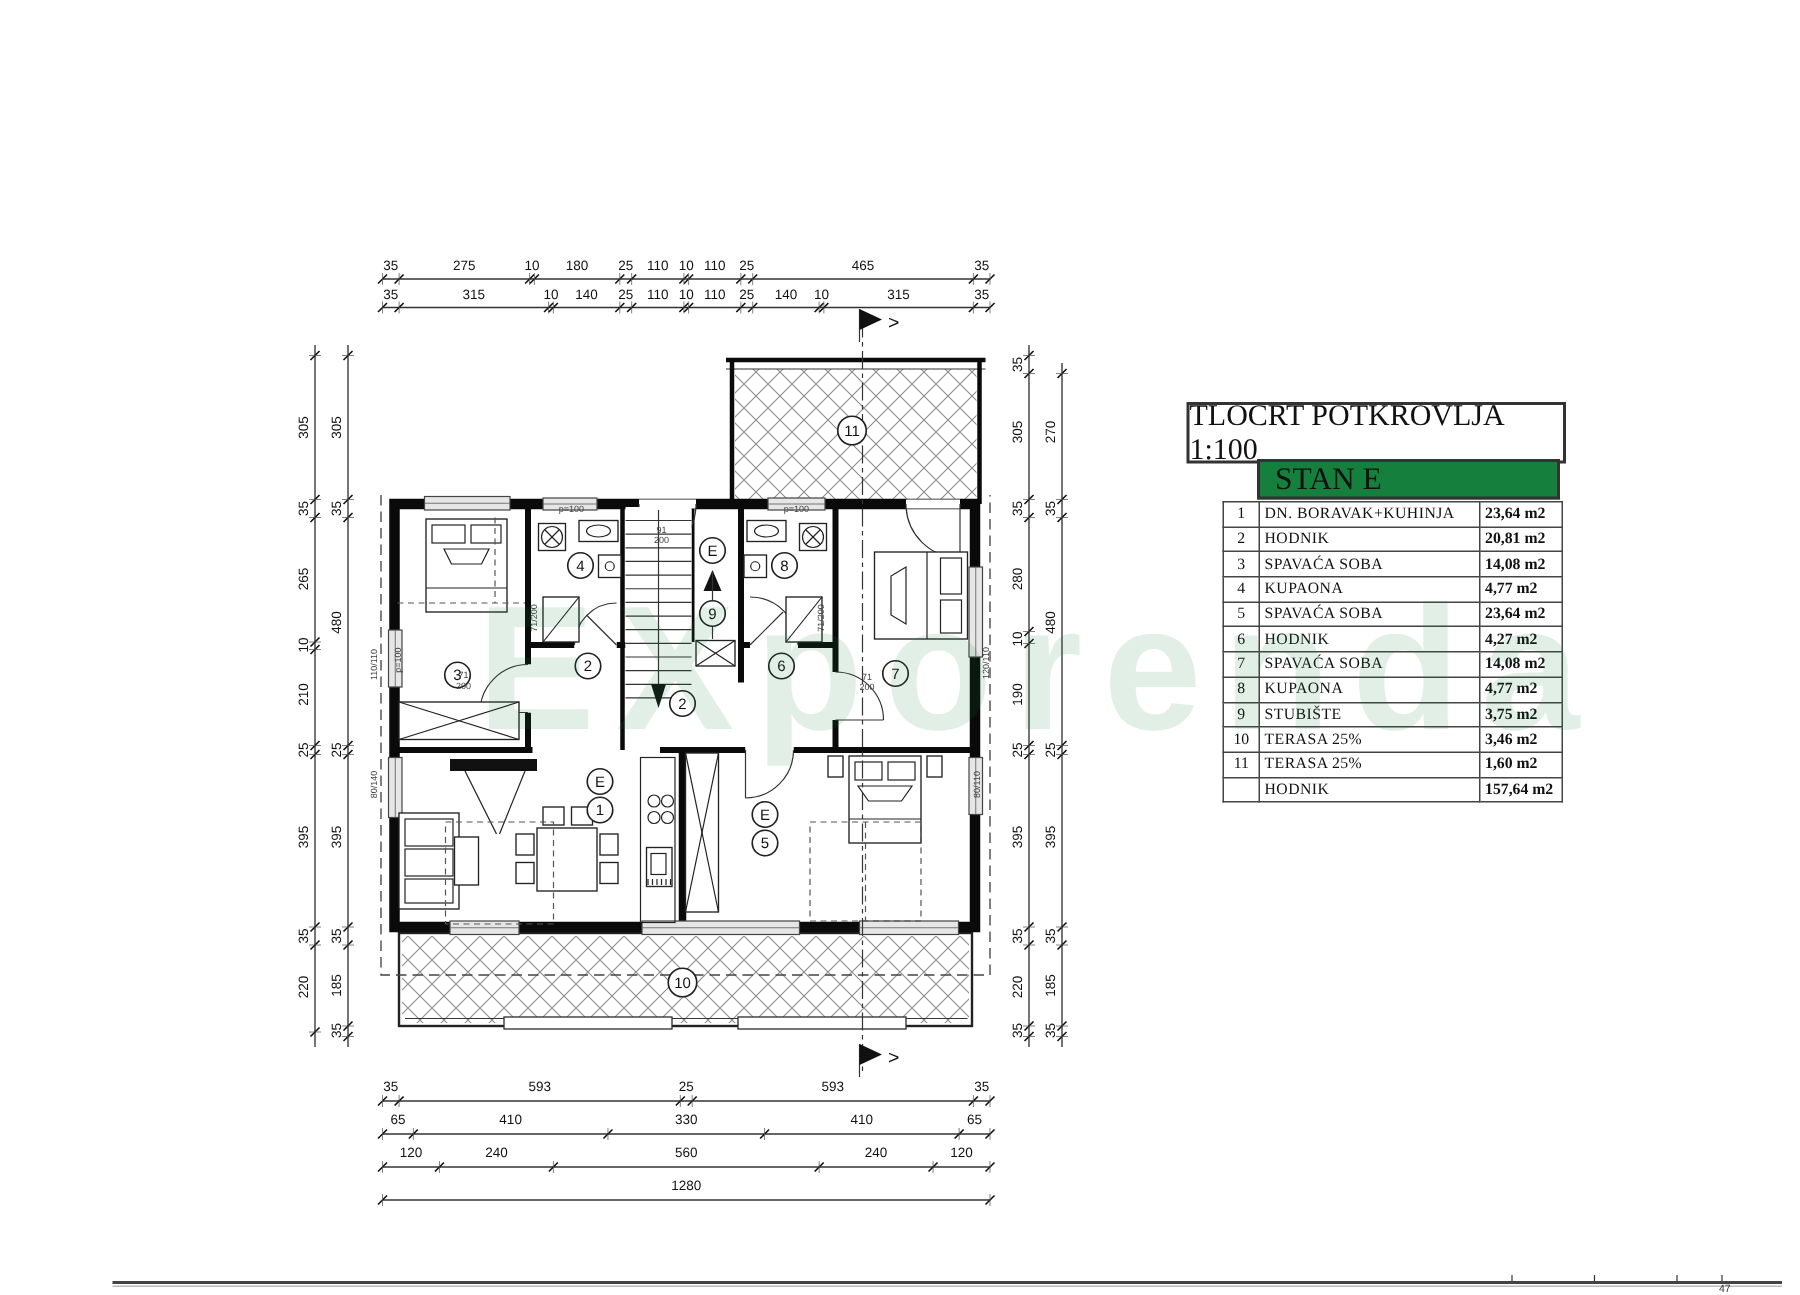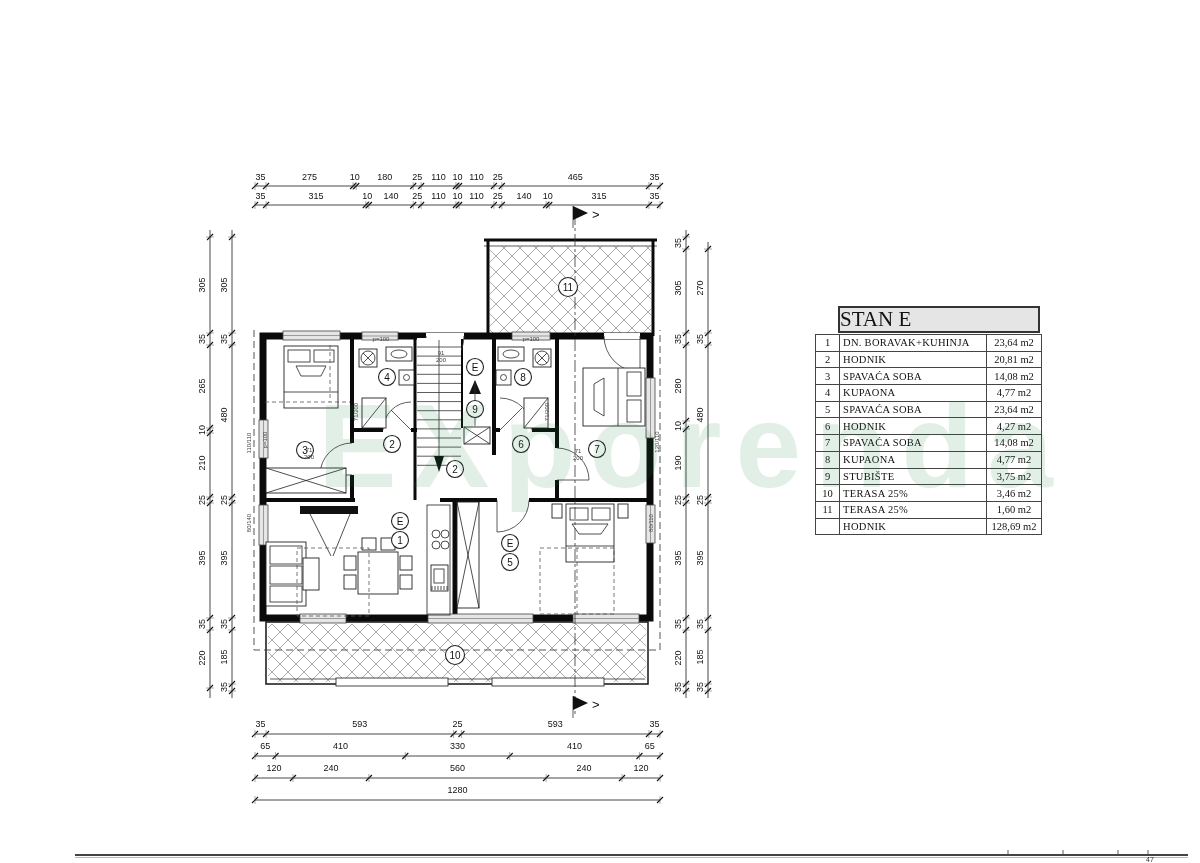--- a/index.html
+++ b/index.html
@@ -8,28 +8,28 @@
   .plan-svg{position:absolute;left:0;top:0;}
   
   .watermark{position:absolute;left:318px;top:378px;font-family:"Liberation Sans",sans-serif;
              font-weight:700;font-size:118px;letter-spacing:14px;color:#15803d;opacity:.12;
              pointer-events:none;white-space:nowrap;z-index:3;}
   
   .tb-title{position:absolute;left:791px;top:268px;width:249px;height:37px;border:2px solid #333;
             display:flex;align-items:center;justify-content:center;
             font-family:"Liberation Serif",serif;font-size:20px;color:#111;background:#fff;z-index:2;}
   .tb-unit{position:absolute;left:838px;top:306px;width:202px;height:27px;border:2px solid #333;
-           display:flex;align-items:center;box-sizing:border-box;
-           font-family:"Liberation Serif",serif;font-size:21px;color:#111;background:#e5e5e5;z-index:2;}
+           display:flex;align-items:center;padding-left:10px;box-sizing:border-box;
+           font-family:"Liberation Serif",serif;font-size:21px;color:#111;background:#15803d;z-index:2;}
   table.areas{position:absolute;left:815px;top:334px;border-collapse:collapse;z-index:2;background:#fff;}
   table.areas td{border:1px solid #444;font-family:"Liberation Serif",serif;font-size:10.5px;
                  color:#111;height:15.7px;padding:0 3px;white-space:nowrap;}
   td.col-num{width:17px;text-align:center;}
   td.col-name{width:140px;text-align:left;padding-left:5px;letter-spacing:.3px;}
-  td.col-area{width:48px;text-align:center;padding-right:6px;}
+  td.col-area{width:48px;text-align:left;padding-right:6px;font-weight:bold;}
   
   .footer-rule{position:absolute;left:75px;top:854px;width:1113px;border-top:2px solid #444;z-index:2;}
   .footer-rule2{position:absolute;left:75px;top:857px;width:1113px;border-top:1px solid #bbb;z-index:2;}
   .page-num{position:absolute;left:1146px;top:856px;font-size:7px;color:#333;z-index:2;}
   
   .wall{stroke:#0a0a0a;fill:none;}
   .thin{stroke:#333;stroke-width:.8;fill:none;}
   .vthin{stroke:#666;stroke-width:.6;fill:none;}
   .furn{stroke:#222;stroke-width:.9;fill:#fff;}
   .furnl{stroke:#222;stroke-width:.8;fill:none;}
@@ -652,20 +652,21 @@
         <text x="381" y="341" text-anchor="middle" class="annot">p=100</text>
         <text x="531" y="341" text-anchor="middle" class="annot">p=100</text>
         <text x="267" y="440" text-anchor="middle" class="annot" transform="rotate(-90 267 440)">p=100</text>
         <text x="251" y="443" text-anchor="middle" class="annot" transform="rotate(-90 251 443)">110/110</text>
         <text x="251" y="523" text-anchor="middle" class="annot" transform="rotate(-90 251 523)">80/140</text>
         <text x="659" y="442" text-anchor="middle" class="annot" transform="rotate(-90 659 442)">120/110</text>
         <text x="653" y="523" text-anchor="middle" class="annot" transform="rotate(-90 653 523)">80/110</text>
       </g>
   </svg>
 
+  <div class="tb-title">TLOCRT POTKROVLJA 1:100</div>
   <div class="tb-unit">STAN E</div>
   <table class="areas">
     <tbody id="area-rows">
         <tr>
           <td class="col-num">1</td>
           <td class="col-name">DN. BORAVAK+KUHINJA</td>
           <td class="col-area">23,64 m2</td>
         </tr>
         <tr>
           <td class="col-num">2</td>
@@ -713,21 +714,21 @@
           <td class="col-area">3,46 m2</td>
         </tr>
         <tr>
           <td class="col-num">11</td>
           <td class="col-name">TERASA 25%</td>
           <td class="col-area">1,60 m2</td>
         </tr>
         <tr>
           <td class="col-num"></td>
           <td class="col-name">HODNIK</td>
-          <td class="col-area">128,69 m2</td>
+          <td class="col-area">157,64 m2</td>
         </tr>
       </tbody>
   </table>
 
   <div class="footer-rule"></div>
   <div class="footer-rule2"></div>
   <div class="page-num">47</div>
 </div>
 
 </body></html>

